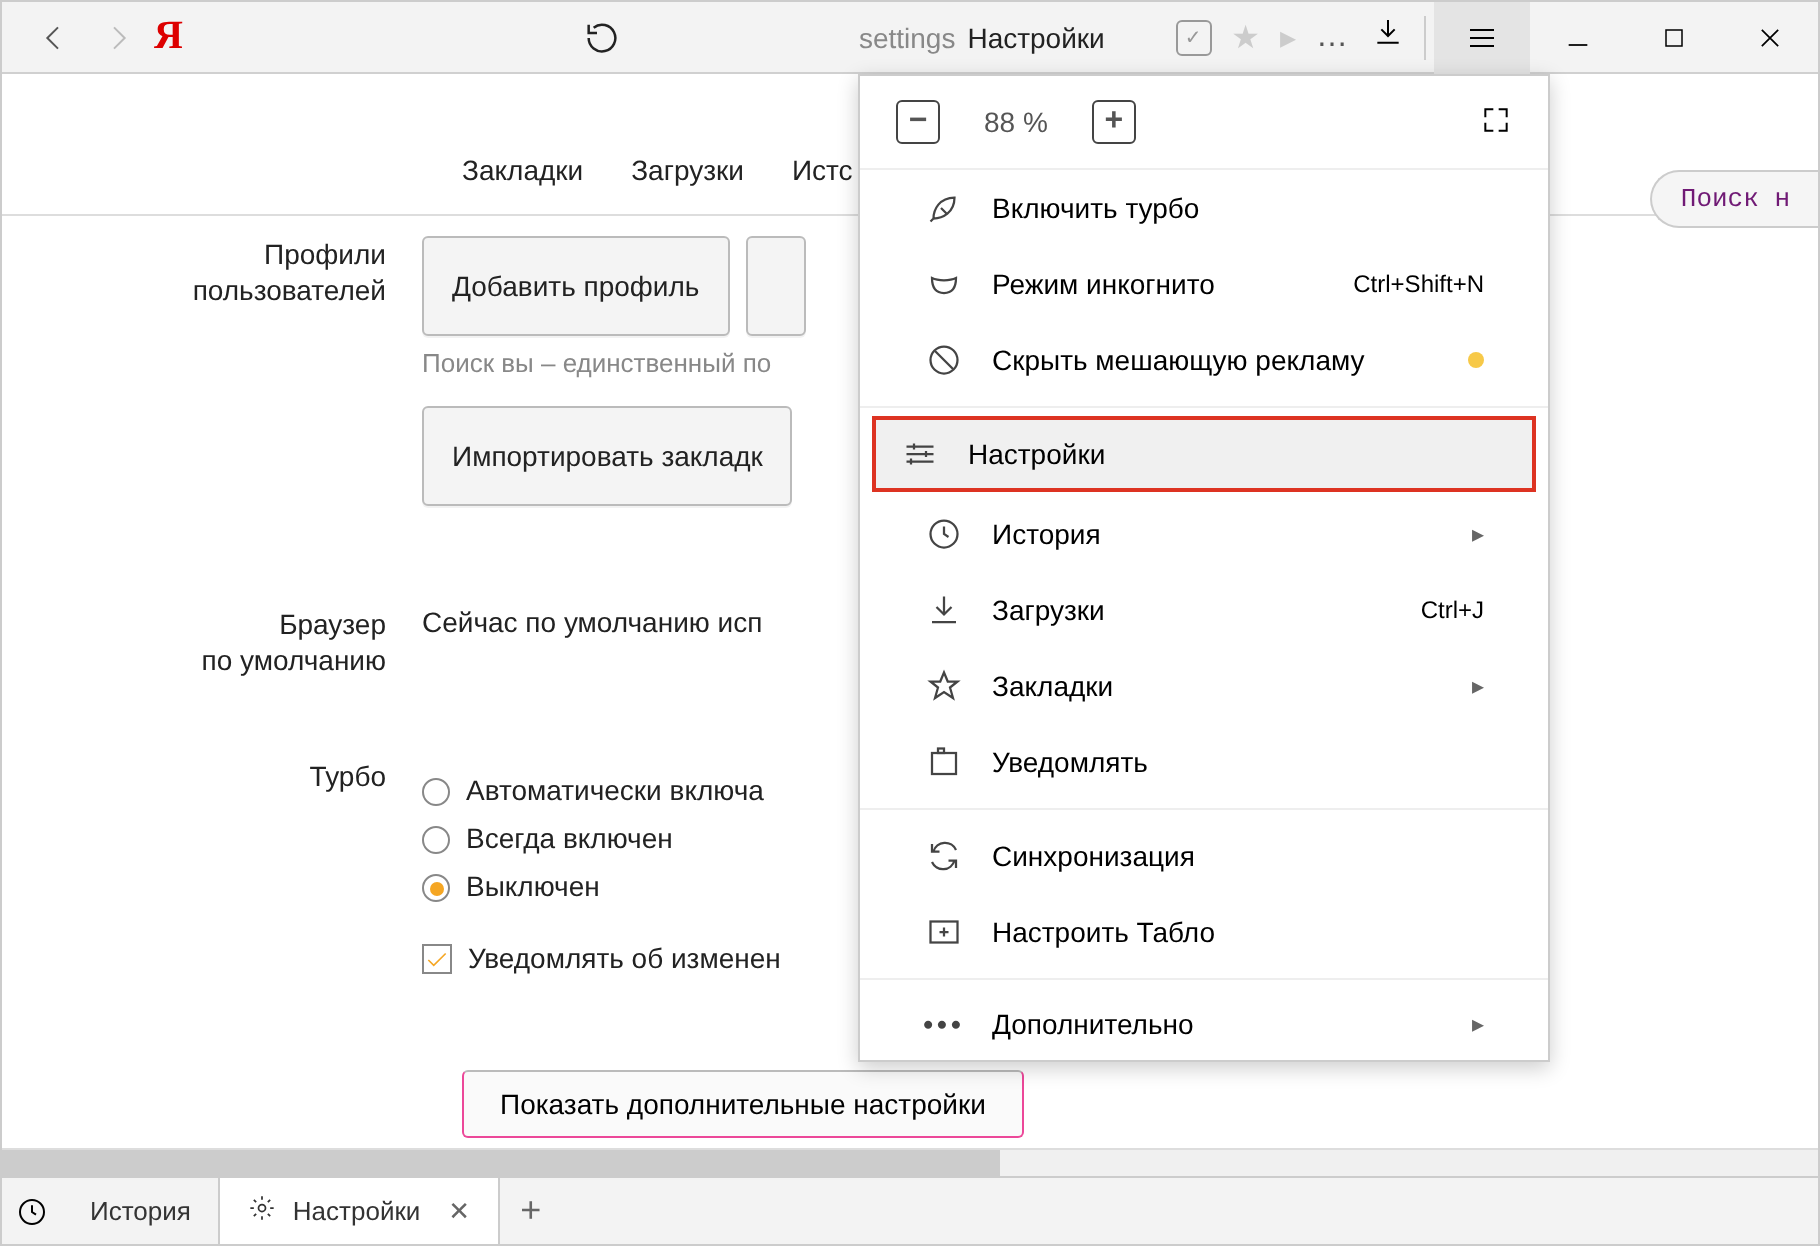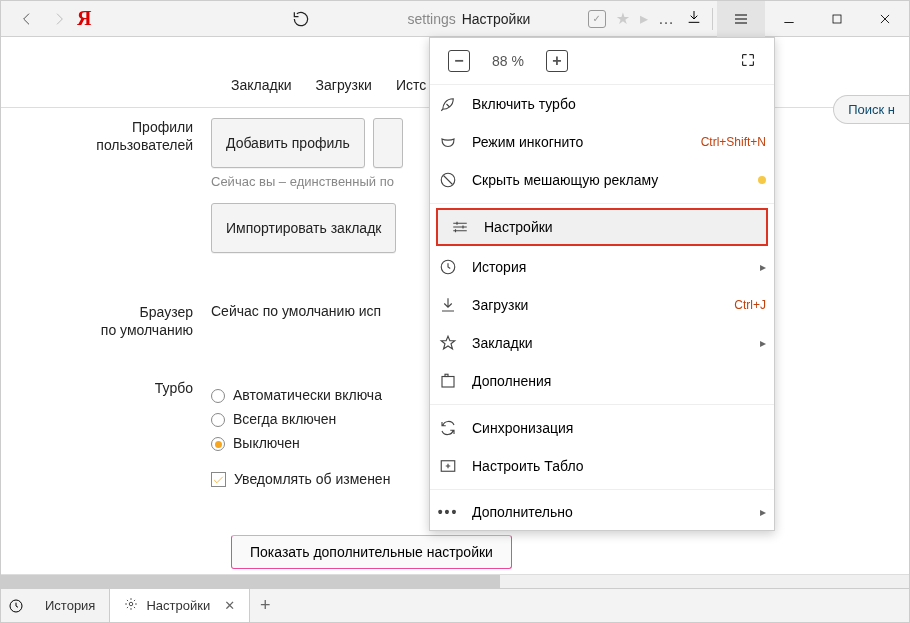--- a/index.html
+++ b/index.html
@@ -6,21 +6,21 @@
   body { width: 910px; height: 623px; background: #fff; overflow: hidden; position: relative; border: 1px solid #ccc; }
   
   
   .topbar { height: 36px; background: #f3f3f3; display: flex; align-items: center; border-bottom: 1px solid #d0d0d0; }
   .tb-left { display: flex; align-items: center; gap: 4px; padding-left: 12px; }
   .tb-btn { width: 28px; height: 28px; display:flex; align-items:center; justify-content:center; color:#555; }
   .tb-btn svg { width:16px; height:16px; }
   .logo { font-family: Georgia, serif; font-size: 20px; color: #d00; font-weight: bold; }
   .addressbar { margin-left: 200px; flex:1; display:flex; align-items:center; gap:8px; font-size:14px; color:#222; }
   .addr-reload { width:20px; height:20px; display:flex; align-items:center; justify-content:center; }
-  .addr-text { display:flex; gap:6px; align-items:center; margin-left: 88px;}
+  .addr-text { display:flex; gap:6px; align-items:center; margin-left: 110px;}
   .addr-text .thin { color:#888; }
   .addr-tail { display:flex; align-items:center; gap:10px; margin-right:6px; }
   .tb-right { display:flex; align-items:center; }
   .tb-right .win-btn { width:48px; height:36px; display:flex; align-items:center; justify-content:center; }
   .tb-right .menu-btn { background:#e4e4e4; }
   .sep { width:1px; height:22px; background:#ccc; margin:0 4px; }
   
   
   .content { position:relative; padding: 0 0 0 0; height: calc(100% - 36px - 34px); overflow:hidden; }
   .nav-tabs { display:flex; gap:24px; font-size:14px; color:#222; padding: 40px 0 14px 230px; border-bottom:1px solid #ddd; }
@@ -33,33 +33,33 @@
   .radio-dot { width:14px; height:14px; border:1px solid #888; border-radius:50%; display:flex; align-items:center; justify-content:center; }
   .radio-dot.sel::after { content:""; width:7px; height:7px; background:#f5a623; border-radius:50%; }
   .chk { width:15px; height:15px; border:1px solid #888; display:flex; align-items:center; justify-content:center; }
   .chk.checked svg { width:14px; height:14px; }
   .chk.checked.orange svg { stroke:#f5a623; }
   .chk.checked.grey svg { stroke:#999; }
   .disabled { color:#999; }
   .linkish { border:1px solid #ec4899; border-top:1px solid #bbb; padding:8px 18px; font-size:14px; background:#fafafa; border-radius:3px; display:inline-block; }
   .bottom-wide { margin:30px 0 0 230px; }
   
-  .search-pill { position:absolute; right:0; top:58px; border:1px solid #ccc; border-right:none; border-radius:20px 0 0 20px; padding:6px 14px; font-size:13px; color:#0c4a6e; background:#f5f5f5; }
+  .search-pill { position:absolute; right:0; top:48px; border:1px solid #ccc; border-right:none; border-radius:20px 0 0 20px; padding:6px 14px; font-size:13px; color:#701a75; background:#f5f5f5;font-family:Liberation Mono, monospace; }
   
   
   .menu { position:absolute; top:36px; left:428px; width:346px; background:#fff; border:1px solid #ccc; box-shadow:0 3px 10px rgba(0,0,0,0.2); z-index:50; font-size:14px; }
   .zoom-row { display:flex; align-items:center; justify-content:space-between; padding:12px 18px; border-bottom:1px solid #eee; }
   .zoom-left { display:flex; align-items:center; gap:22px; color:#555;}
   .sq-btn { width:22px; height:22px; border:1.5px solid #444; border-radius:3px; display:flex; align-items:center; justify-content:center; font-size:16px; font-weight:bold; }
-  .menu-item { display:flex; align-items:center; gap:14px; padding:10px 8px; position:relative; }
+  .menu-item { display:flex; align-items:center; gap:14px; padding:10px 32px; position:relative; }
   .menu-item.highlight { background:#f0f0f0; }
   .menu-item.redbox { border:2px solid #d32; margin:2px 6px; padding:8px 12px; }
   .menu-item .mi-icon { width:20px; display:flex; justify-content:center; color:#444; }
   .menu-item .mi-icon svg { width:18px; height:18px; stroke:#444; fill:none; stroke-width:1.5; }
-  .menu-item .shortcut { margin-left:auto; color:#c2410c; font-size:12px; }
+  .menu-item .shortcut { margin-left:auto; color:#000000; font-size:12px; }
   .menu-item .chevron { margin-left:auto; color:#666; font-size:12px; }
   .yellow-dot { width:8px; height:8px; background:#f7c948; border-radius:50%; margin-left:auto; }
   .menu-divider { height:1px; background:#eee; margin:4px 0; }
   
   
   .tabstrip { position:absolute; bottom:0; left:0; right:0; height:34px; background:#f3f3f3; border-top:1px solid #ccc; display:flex; align-items:center; }
   .tabstrip .clock { width:30px; display:flex; justify-content:center; }
   .tabstrip .tab { display:flex; align-items:center; gap:8px; padding:0 14px; height:100%; font-size:13px; color:#333; border-right:1px solid #ccc; }
   .tabstrip .tab.active { background:#fff; }
   .tabstrip .close { color:#666; margin-left:6px; }
@@ -144,21 +144,21 @@
   <div class="section">
     <div class="label-col">
       <span>Профили</span><br>
       <span>пользователей</span>
     </div>
     <div class="body-col">
       <div style="display:flex;gap:8px">
         <span class="btn">Добавить профиль</span>
         <span class="btn" style="width:10px"></span>
       </div>
-      <div class="hint">Сейчас вы – единственный по</div>
+      <div class="hint">Поиск вы – единственный по</div>
       <div style="margin-top:14px"><span class="btn">Импортировать закладк</span></div>
     </div>
   </div>
 
   <div class="section" style="padding-top:40px">
     <div class="label-col">
       <span>Браузер</span><br>
       <span>по умолчанию</span>
     </div>
     <div class="body-col">Сейчас по умолчанию исп</div>
@@ -271,21 +271,21 @@
     <span>Закладки</span>
     <span class="chevron">▸</span>
   </div>
   <div class="menu-item">
     <span class="mi-icon">
         <svg viewBox="0 0 24 24">
           <rect x="4" y="6" width="16" height="14"></rect>
           <rect x="8" y="3" width="4" height="3"></rect>
         </svg>
       </span>
-    <span>Дополнения</span>
+    <span>Уведомлять</span>
   </div>
   <div class="menu-divider"></div>
   <div class="menu-item">
     <span class="mi-icon">
         <svg viewBox="0 0 24 24">
           <path d="M20 8A8 8 0 0 0 5 9m-1 7a8 8 0 0 0 15-1M4 4v5h5m11 11v-5h-5"></path>
         </svg>
       </span>
     <span>Синхронизация</span>
   </div>

